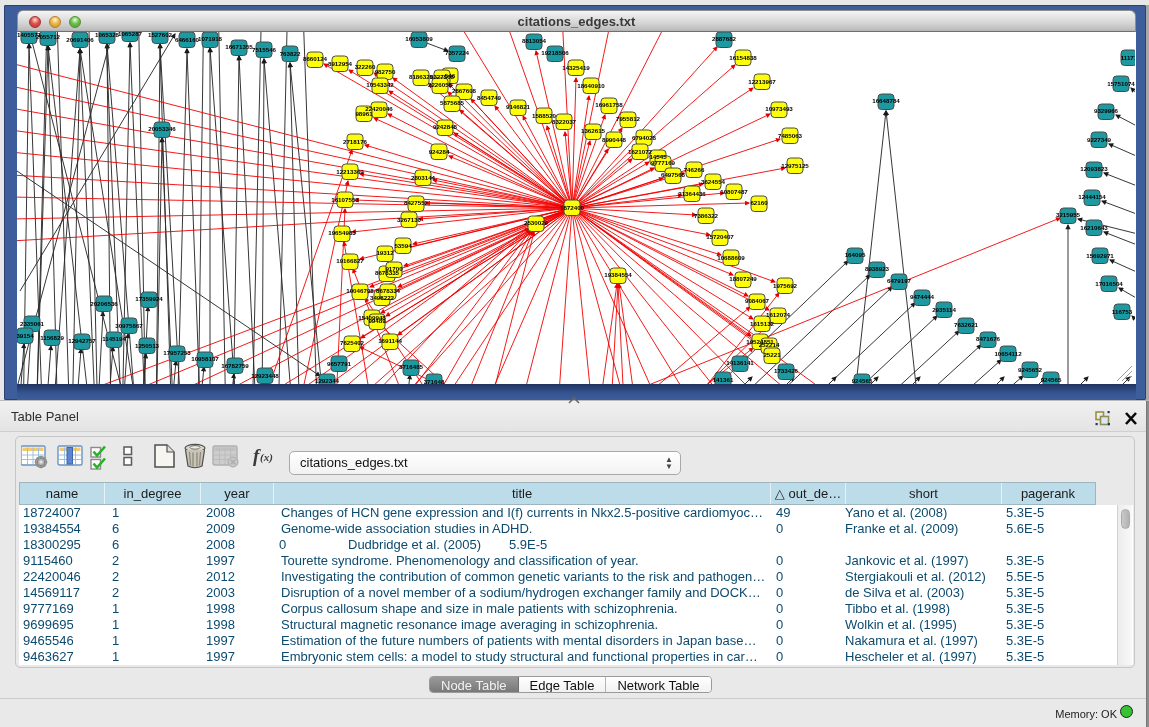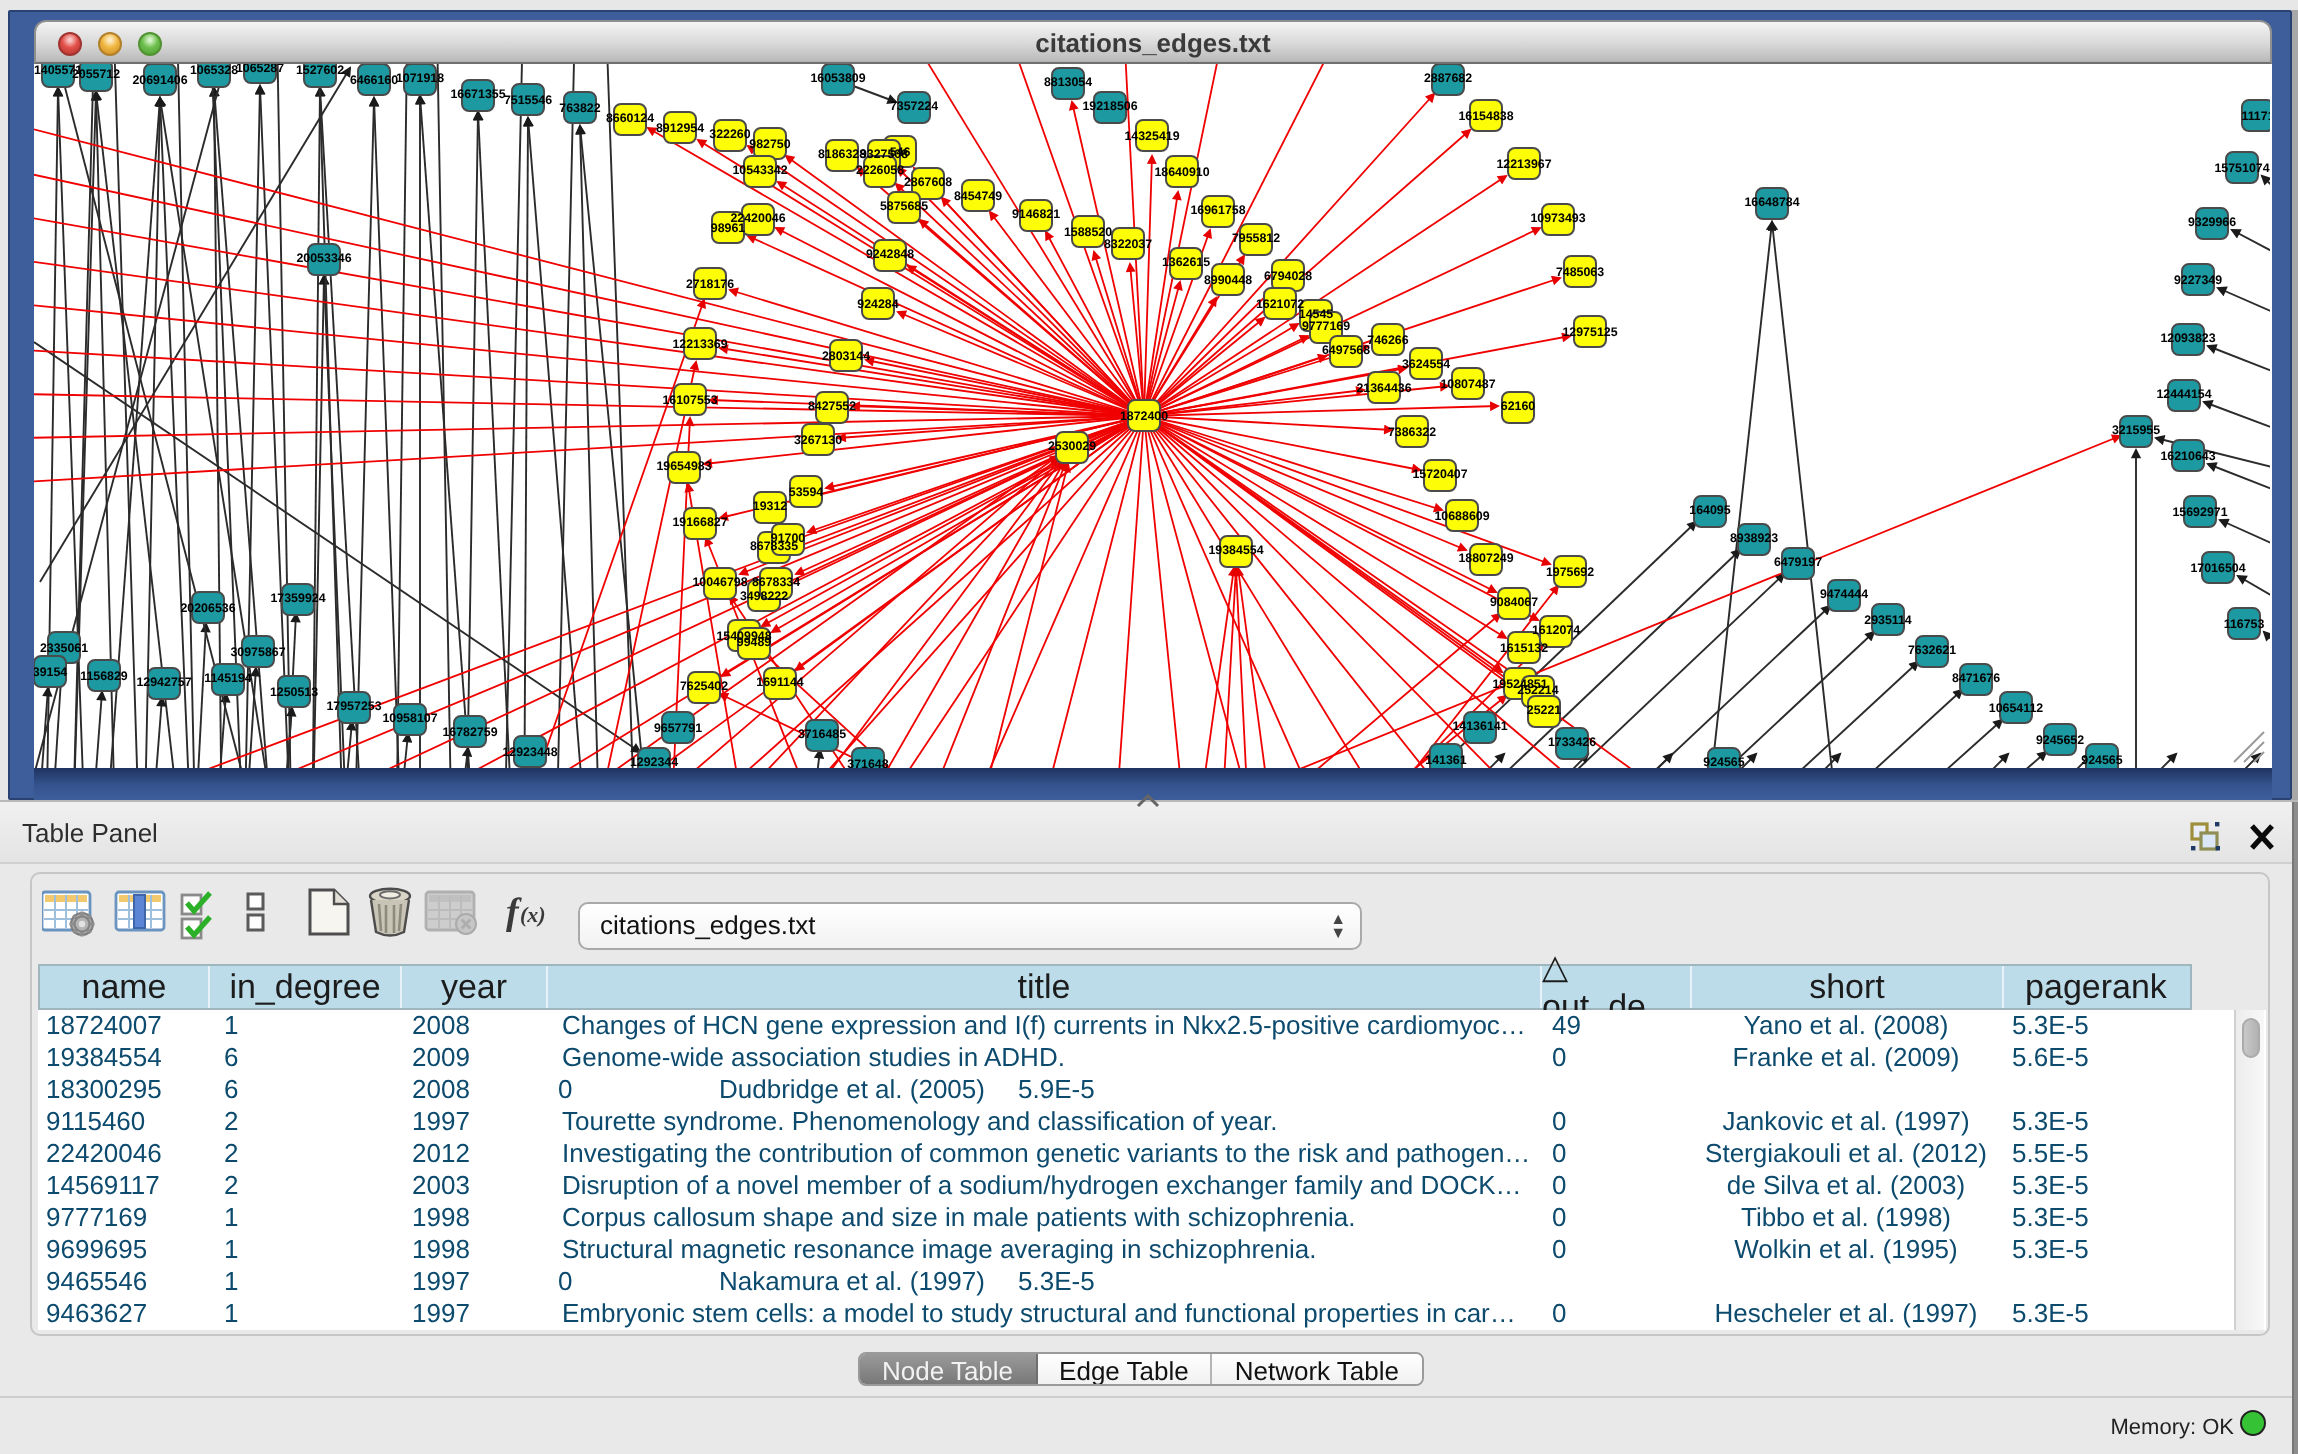--- a/index.html
+++ b/index.html
@@ -11,27 +11,27 @@
 .tl.g{left:51px;background:radial-gradient(circle at 50% 30%,#d4f3c8 8%,#6ebf4e 45%,#4d9b34);border:1px solid #519332}
 .wtitle{position:absolute;top:3px;left:0;right:0;text-align:center;font-size:13px;font-weight:700;color:#3a3a3a}
 .canvas{position:absolute;left:12px;top:26px;width:1119px;height:352px;background:#fff;overflow:hidden}
 .panel{position:absolute;left:0;top:400px;width:1149px;height:327px;background:#e9e9e9;border-top:1px solid #b9b9b9}
 .ptitle{position:absolute;left:0;top:0;width:100%;height:31px;background:linear-gradient(#f0f0f0,#e4e4e4);border-bottom:1px solid #cfcfcf}
 .ptitle span{position:absolute;left:11px;top:8px;font-size:13px;color:#2d2d2d}
 .picons{position:absolute;right:8px;top:9px}
 .inner{position:absolute;left:15px;top:35px;width:1120px;height:232px;border:1px solid #c6c6c6;border-radius:5px;background:#e9e9e9}
 .combo{position:absolute;left:273px;top:14px;width:392px;height:24px;background:linear-gradient(#ffffff,#f2f2f2);border:1px solid #a9a9a9;border-radius:5px;font-size:13px;color:#111;line-height:22px;padding-left:10px}
 .steppers{position:absolute;right:7px;top:4px;font-size:8px;color:#444;line-height:7px;text-align:center}
-.thead{position:absolute;left:3px;top:45px;width:1077px;height:23px;background:#bcdcea;border:1px solid #9fb6bf;display:flex;font-size:17px;color:#1c1c1c}
+.thead{position:absolute;left:3px;top:45px;width:1077px;height:23px;background:#bcdcea;border:1px solid #9fb6bf;display:flex;font-size:13px;color:#1c1c1c}
 .thead div{border-right:1px solid #e6f2f7;display:flex;align-items:center;justify-content:center}
 .tbody{position:absolute;left:3px;top:68px;width:1114px;height:160px;background:#fff;font-size:13px;color:#0c4a6e}
 .tr{height:16px;display:flex;white-space:nowrap}
 .tr div{overflow:hidden}
 .c0{width:85px;padding-left:4px}.c1{width:96px;padding-left:8px}.c2{width:73px;padding-left:6px}
-.c3{width:497px;padding-left:8px}.c4{width:75px;padding-left:6px}.c5{width:156px;text-align:center}
+.c3{width:497px;padding-left:8px}.c4{width:75px;padding-left:6px}.c5{width:156px;text-align:left}
 .c6{width:92px;padding-left:5px}
 .vscroll{position:absolute;right:2px;top:68px;width:15px;height:160px;background:linear-gradient(90deg,#ececec,#f8f8f8);border-left:1px solid #d0d0d0}
 .vthumb{position:absolute;left:3px;top:4px;width:9px;height:20px;background:linear-gradient(90deg,#c9c9c9,#b2b2b2);border-radius:5px;border:1px solid #aaa}
 .tabs{position:absolute;left:429px;top:275px;height:17px;display:flex;border:1px solid #9a9a9a;border-radius:4px;overflow:hidden;font-size:13px}
 .tab{padding:0 11px;line-height:17px;background:linear-gradient(#ffffff,#f1f1f1);color:#111;border-right:1px solid #b5b5b5}
 .tab.sel{background:linear-gradient(#9a9a9a,#787878);color:#f2f2f2;border-right:1px solid #6f6f6f}
 .statusline{position:absolute;left:0;top:297px;width:100%;border-top:1px solid #cdcdcd;height:30px}
 .mem{position:absolute;right:32px;top:9px;font-size:11px;color:#222}
 .memdot{position:absolute;right:16px;top:6px;width:13px;height:13px;border-radius:50%;background:#35c335;border:1.5px solid #222}
 .rstrip{position:absolute;right:0;top:0;width:3px;height:327px;background:#8d8d8d;border-left:1px solid #777}
@@ -702,20 +702,21 @@
           <div class="c2">1998</div>
           <div class="c3">Structural magnetic resonance image averaging in schizophrenia.</div>
           <div class="c4">0</div>
           <div class="c5">Wolkin et al. (1995)</div>
           <div class="c6">5.3E-5</div>
         </div>
         <div class="tr">
           <div class="c0">9465546</div>
           <div class="c1">1</div>
           <div class="c2">1997</div>
+          <div class="c3">Estimation of the future numbers of patients with mental disorders in Japan base…</div>
           <div class="c4">0</div>
           <div class="c5">Nakamura et al. (1997)</div>
           <div class="c6">5.3E-5</div>
         </div>
         <div class="tr">
           <div class="c0">9463627</div>
           <div class="c1">1</div>
           <div class="c2">1997</div>
           <div class="c3">Embryonic stem cells: a model to study structural and functional properties in car…</div>
           <div class="c4">0</div>

